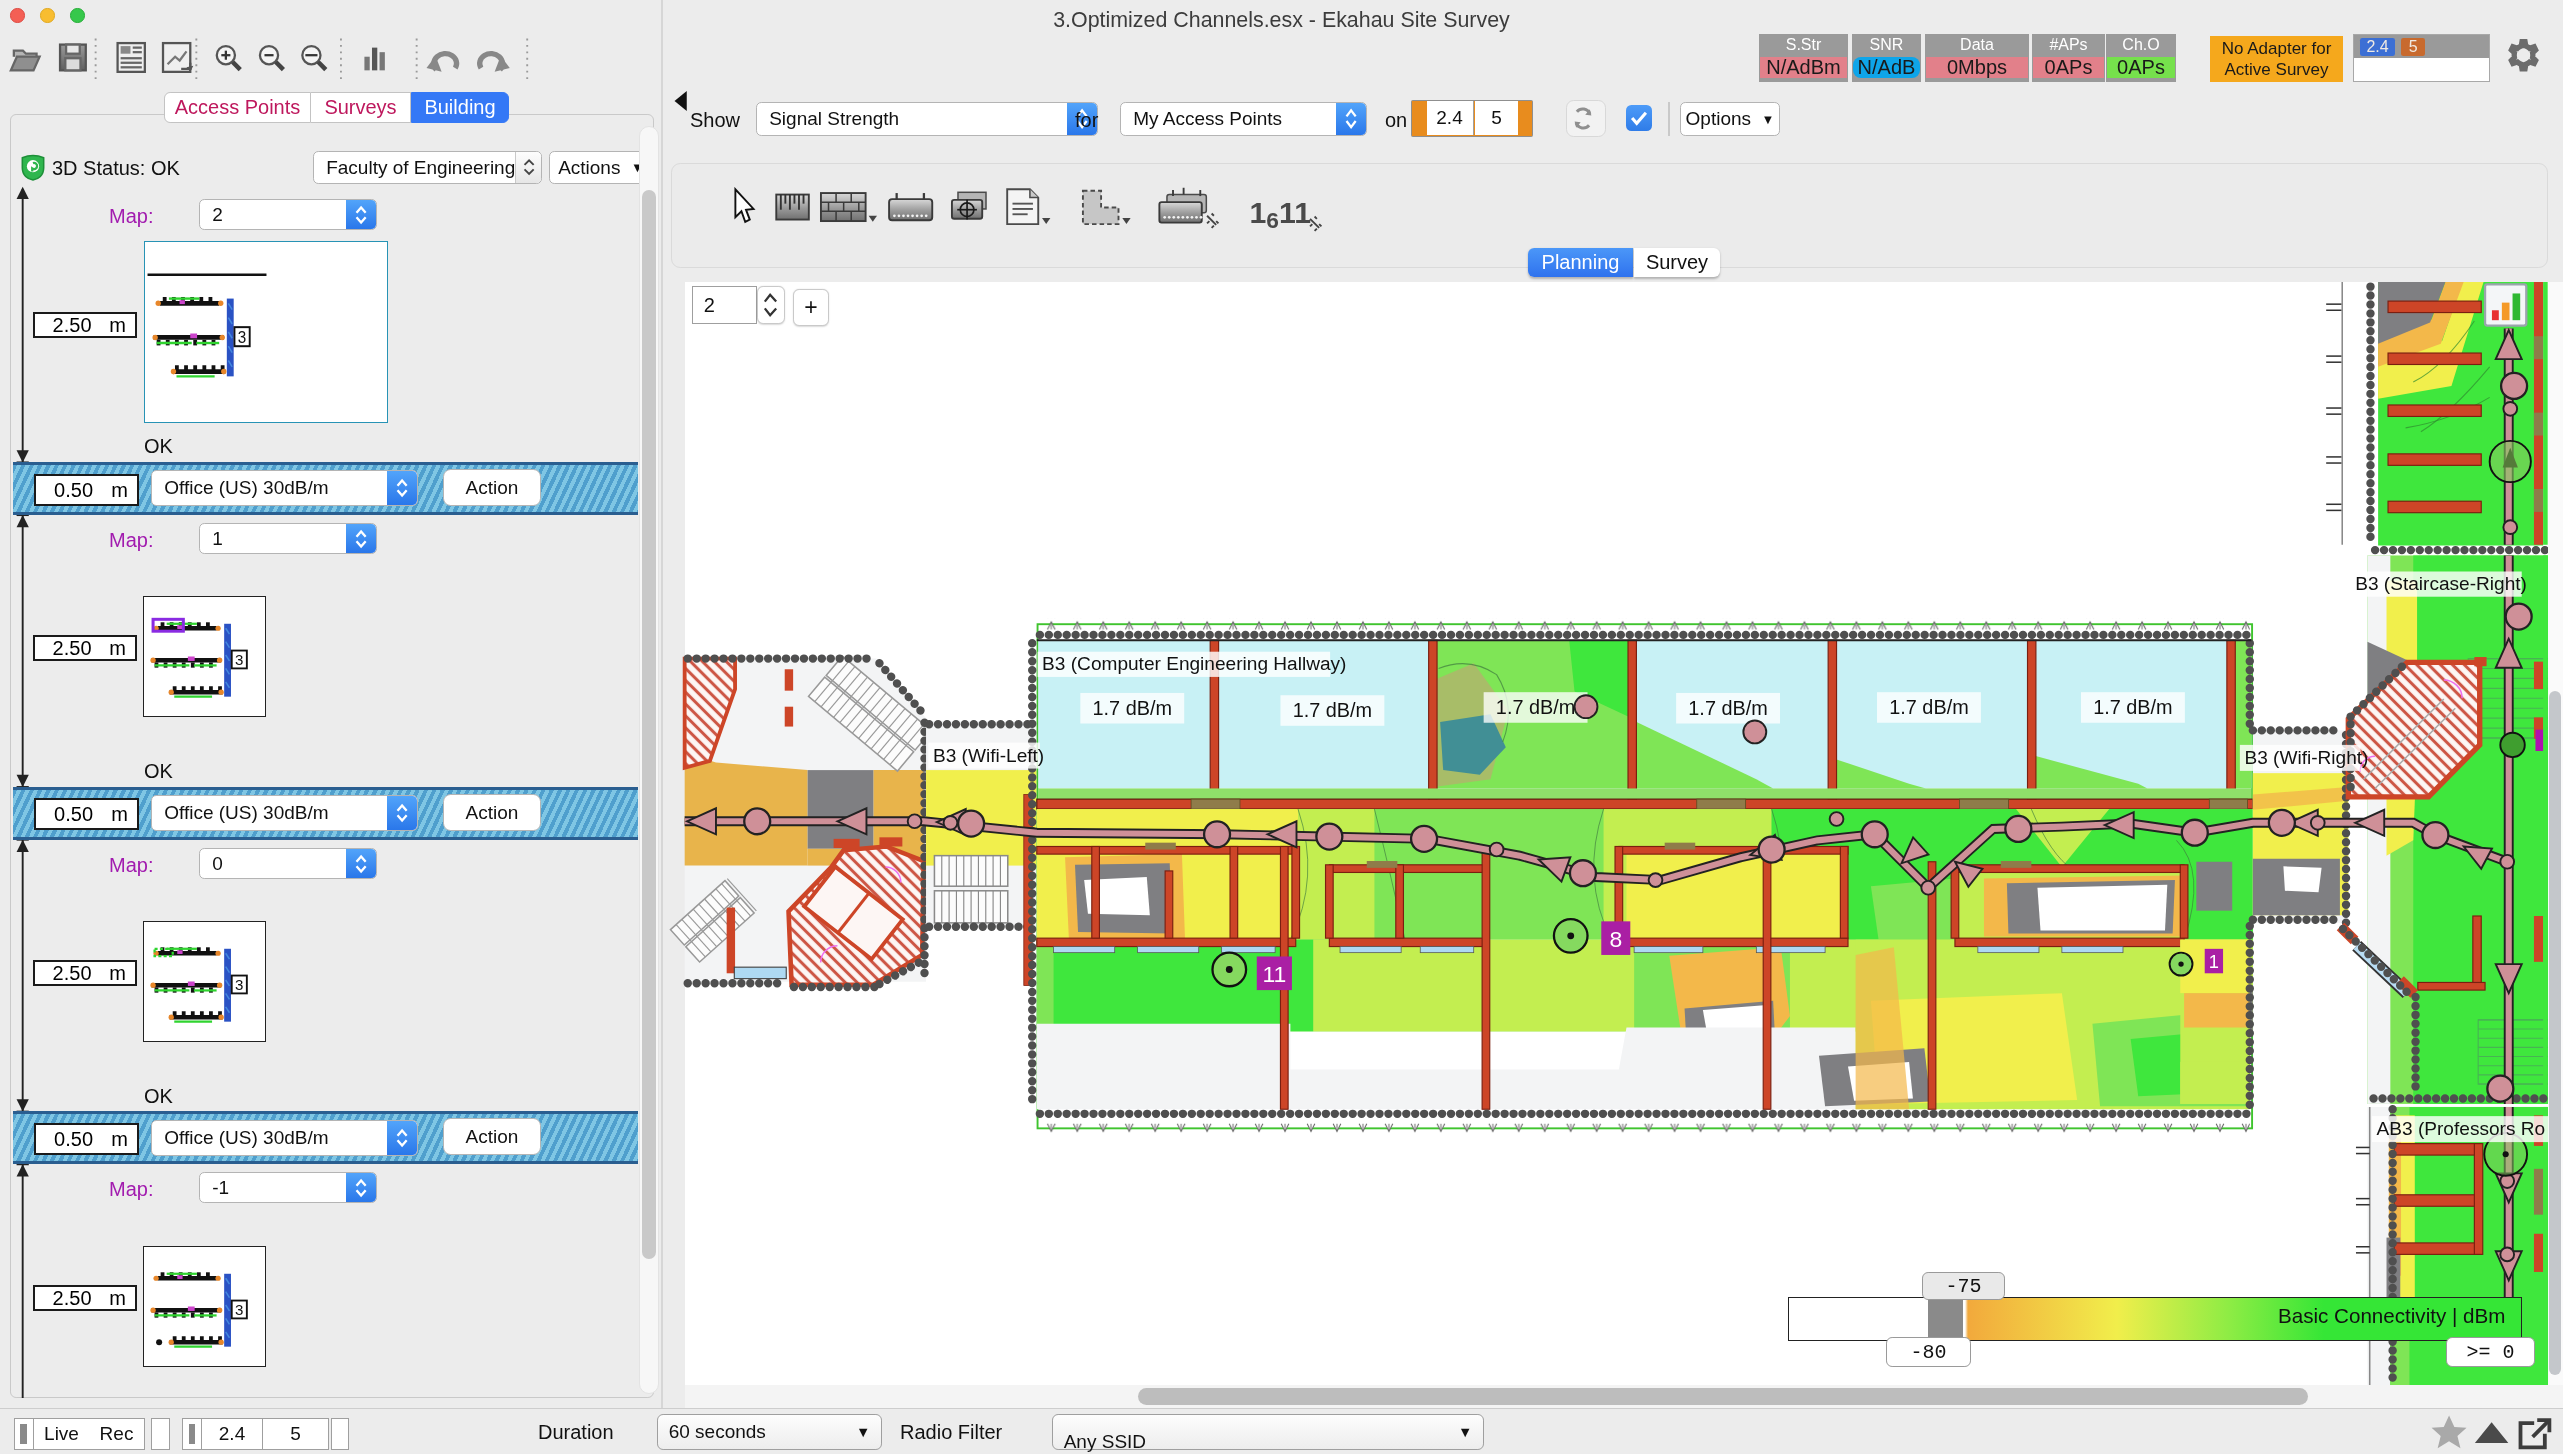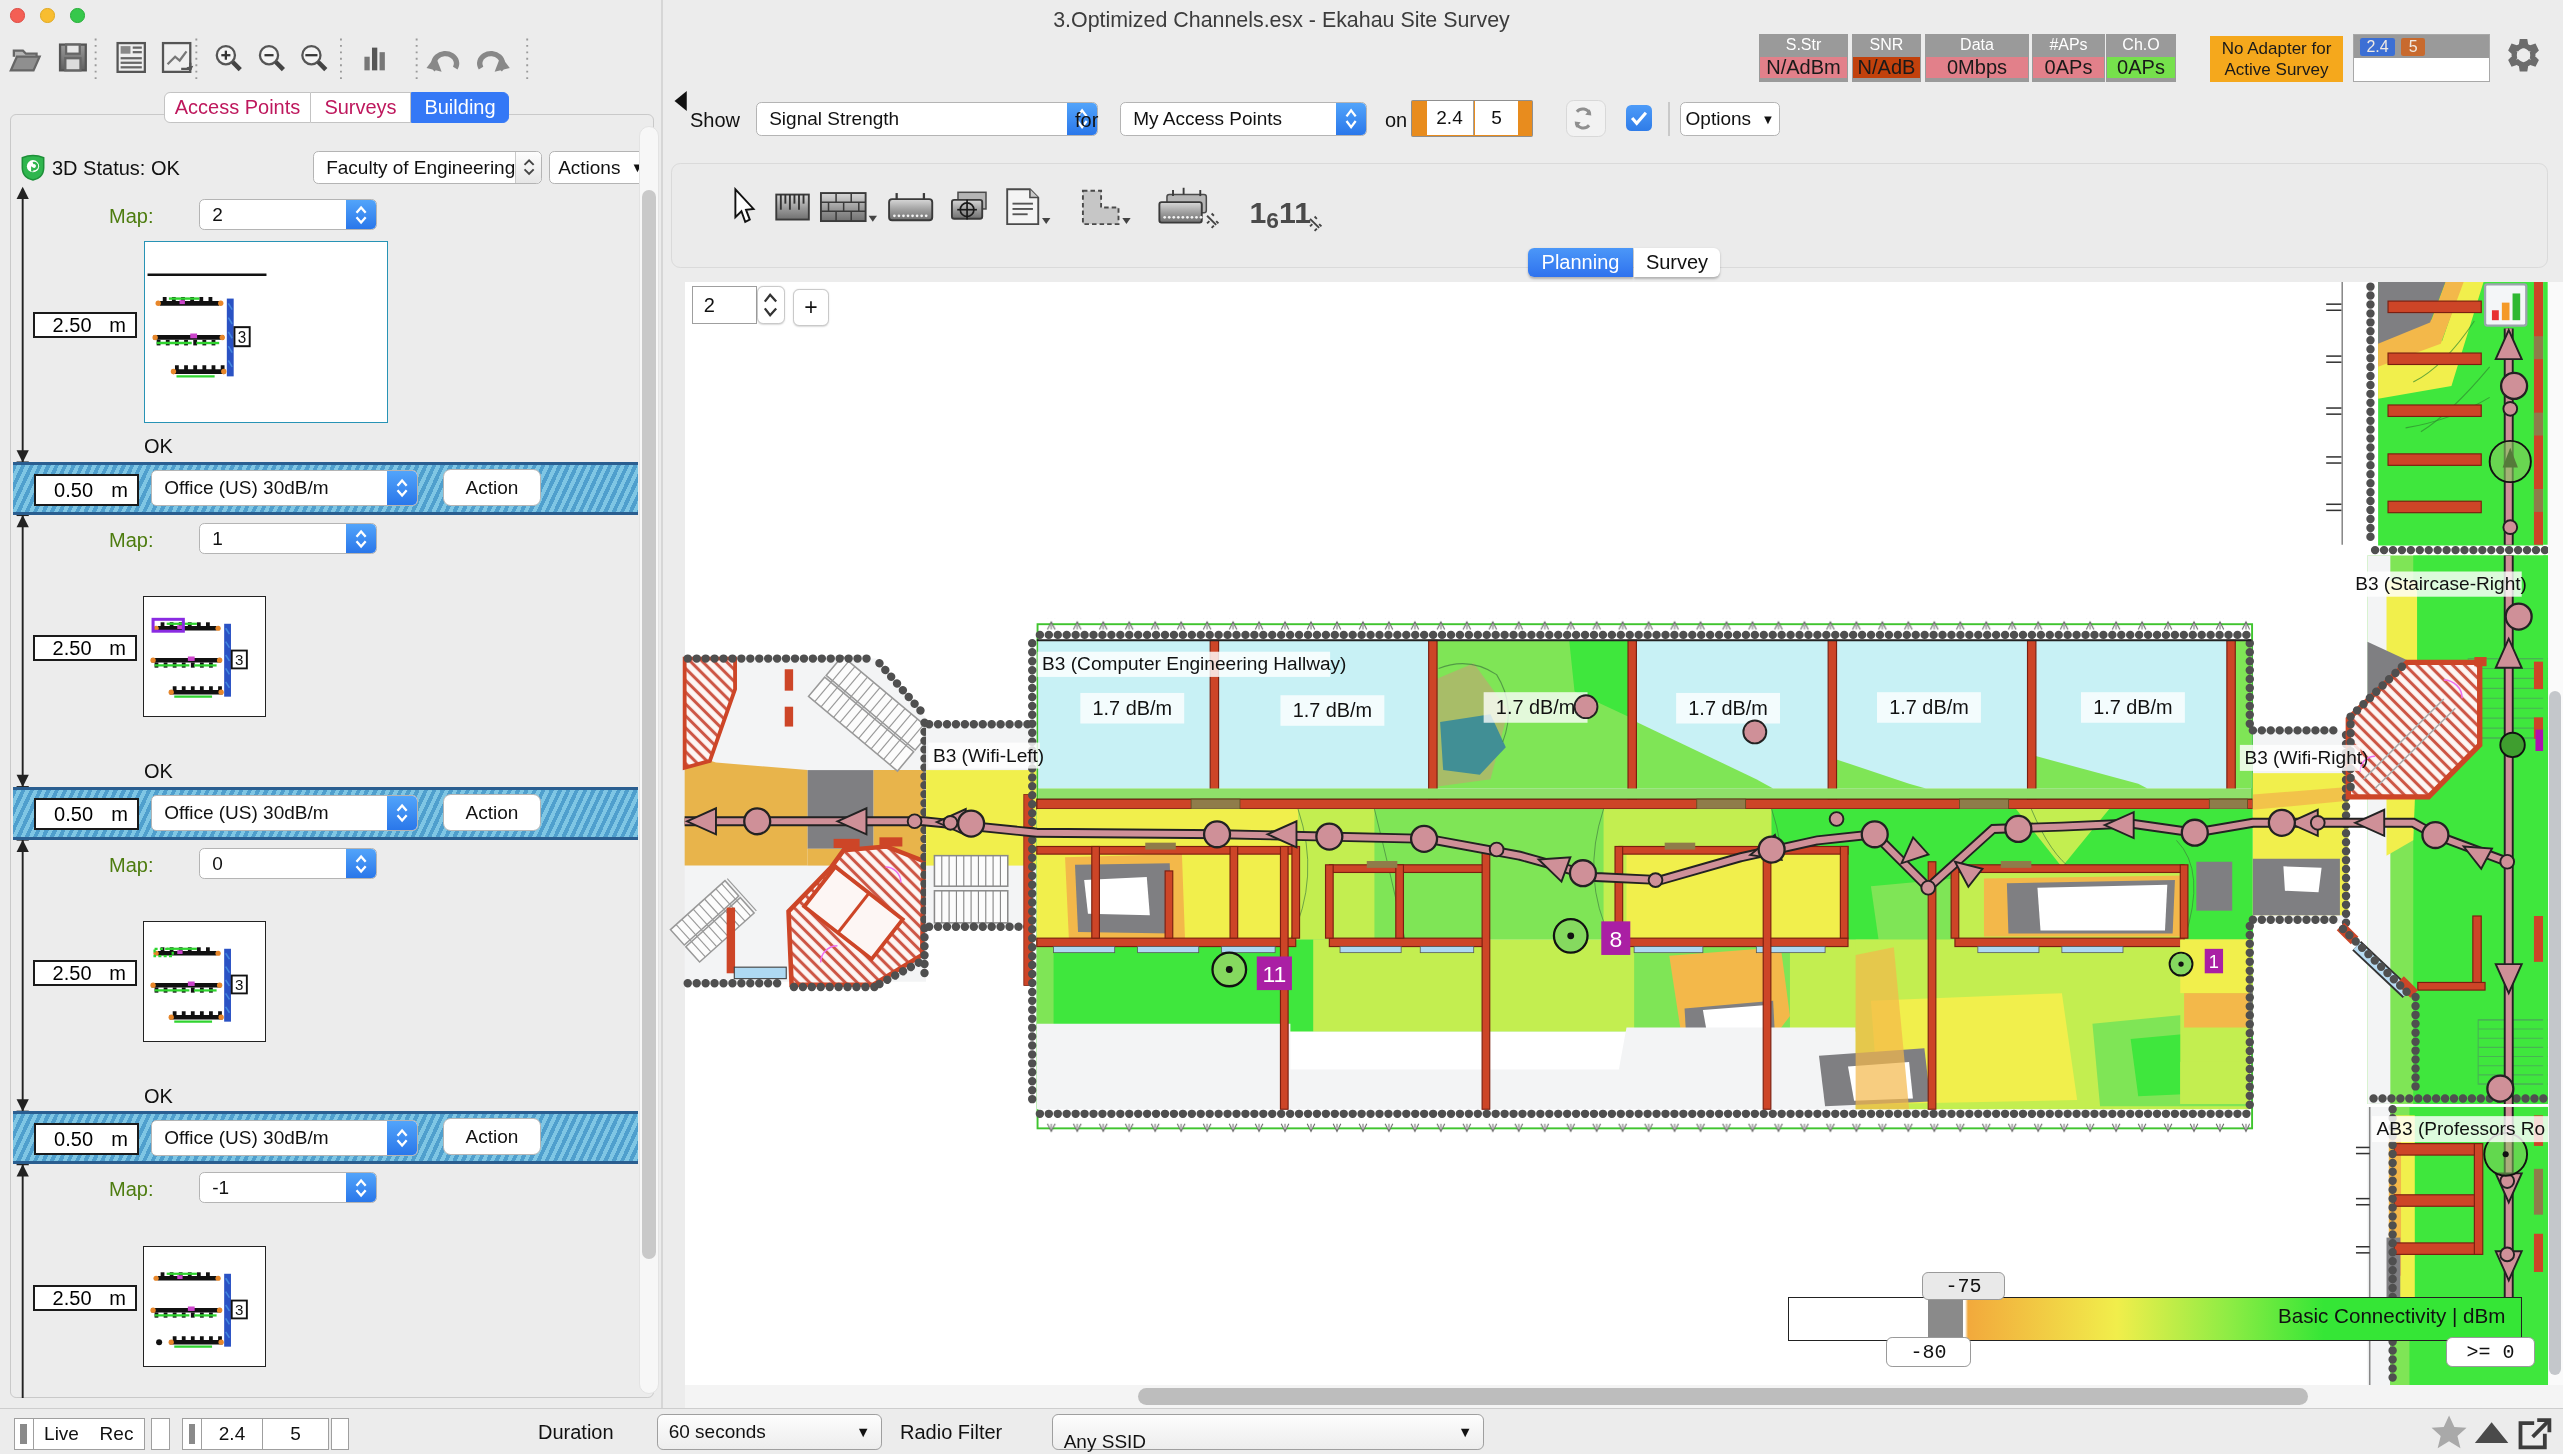--- a/index.html
+++ b/index.html
@@ -17,21 +17,21 @@
 .stepper svg { display:block; }
 .graystep { background:linear-gradient(#fdfdfd,#e6e6e6); color:#444; border-left:1.1px solid #c9c9c9; }
 .btn { position:absolute; background:#fff; border:1.1px solid #b4b4b4; border-radius:5.3px; font-size:19px; color:#111; display:flex; align-items:center; justify-content:center; }
 
 #panelframe { position:absolute; left:10px; top:114px; width:644px; height:1284px; border:1.5px solid #c9c9c9; border-radius:6.1px; background:#ececec; }
 .tab { position:absolute; top:92px; z-index:3; height:31px; background:#fff; border:1.1px solid #c3c3c3; font-size:20px; color:#be185d; display:flex; align-items:center; justify-content:center; }
 .field { position:absolute; background:#fff; border:2.3px solid #1a1a1a; font-size:20px; color:#000; display:flex; align-items:center; }
 .thumbbox { position:absolute; background:#fff; border:1.1px solid #222; }
 .bluebar { position:absolute; left:13px; width:625px; height:53px; border-top:3.1px solid #2a5e90; border-bottom:3.1px solid #2a5e90; background:repeating-linear-gradient(115deg,#4f9fcd 0 3.8px,#7fc6e4 3.8px 7.6px); }
 .oklbl { position:absolute; font-size:20px; color:#111; }
-.maplbl { position:absolute; font-size:20px; color:#4d7c0f; }
+.maplbl { position:absolute; font-size:20px; color:#a21caf; }
 
 .statbox { position:absolute; top:34px; height:48px; border:1.5px solid #9a9a9a; background:#9a9a9a; }
 .statbox .hd { height:22px; color:#fff; font-size:16px; text-align:center; line-height:20.6px; }
 .statbox .vl { height:21.4px; font-size:20px; color:#1a1a1a; text-align:center; line-height:21.4px; }
 
 .mlabel { position:absolute; font-size:20px; color:#111; }
 #iconpanel { position:absolute; left:671px; top:163px; width:1877px; height:105px; background:#ebebeb; border:1.5px solid #dadada; border-radius:9.2px; }
 
 .togseg { position:absolute; top:248px; height:29px; font-size:20px; display:flex; align-items:center; justify-content:center; }
 
@@ -104,21 +104,21 @@
     <line x1="547" y1="6" x2="547" y2="62" stroke="#9a9a9a" stroke-width="2.5" stroke-dasharray="2.5 6"></line>
     <line x1="693" y1="6" x2="693" y2="62" stroke="#9a9a9a" stroke-width="2.5" stroke-dasharray="2.5 6"></line>
   </svg>
 
 <div class="statbox" style="left:1759px; width:89px;">
     <div class="hd">S.Str</div>
     <div class="vl" style="background:#e2808a;">N/AdBm</div>
   </div>
 <div class="statbox" style="left:1852px; width:69px;">
     <div class="hd">SNR</div>
-    <div class="vl" style="background:#c2410c;">N/AdB</div>
+    <div class="vl" style="background:#0ea5e9;border-radius:8px;">N/AdB</div>
   </div>
 <div class="statbox" style="left:1925px; width:104px;">
     <div class="hd">Data</div>
     <div class="vl" style="background:#e2808a;">0Mbps</div>
   </div>
 <div class="statbox" style="left:2032px; width:73px;">
     <div class="hd">#APs</div>
     <div class="vl" style="background:#e2808a;">0APs</div>
   </div>
 <div class="statbox" style="left:2106px; width:70px;">

